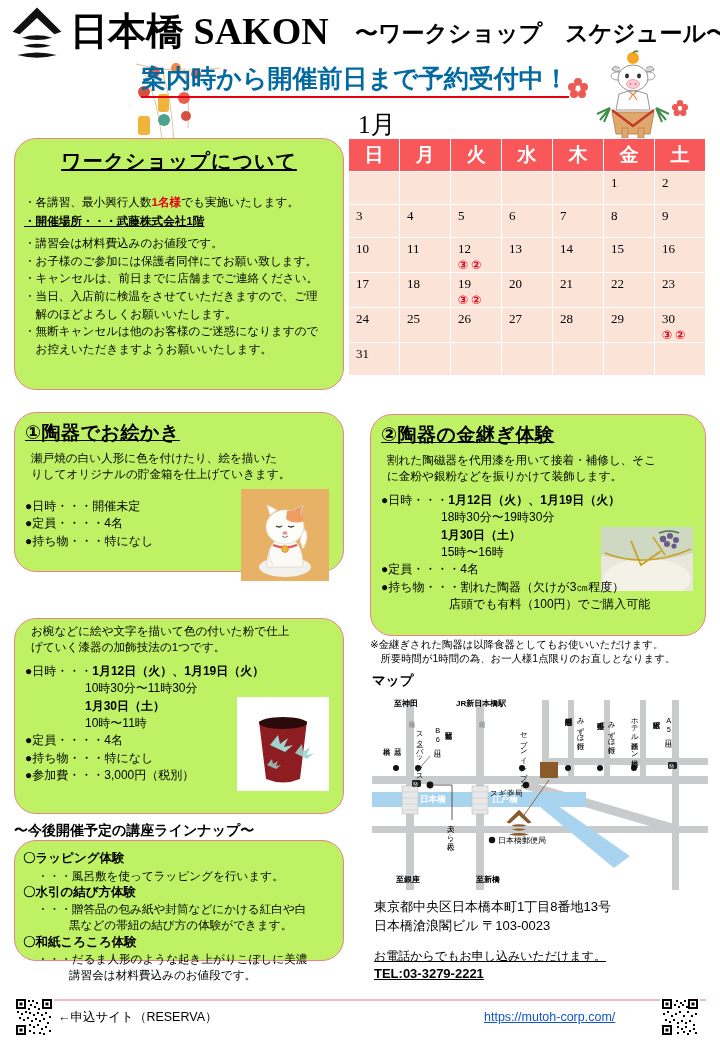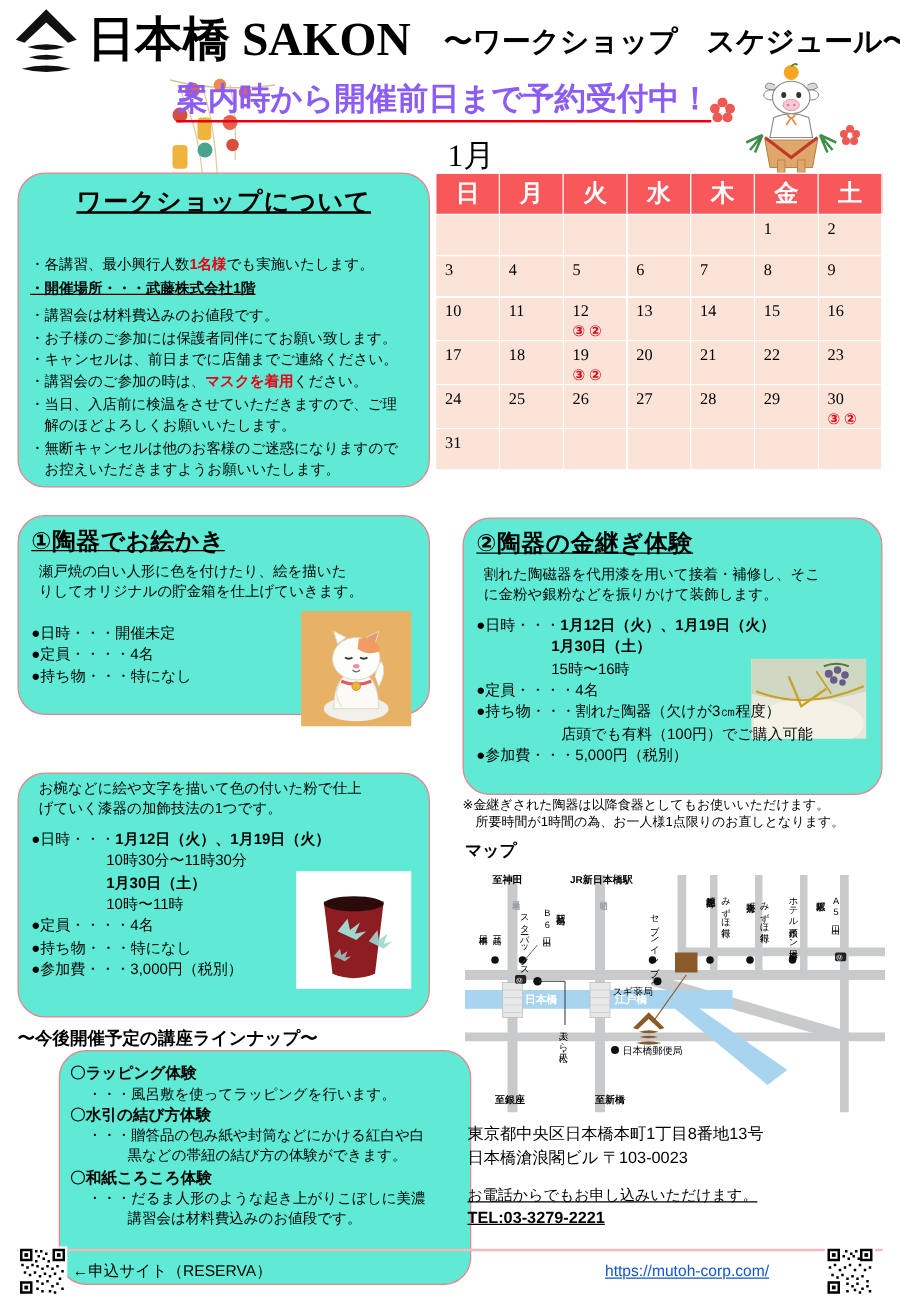--- a/index.html
+++ b/index.html
@@ -19,51 +19,51 @@
     font-family: "Liberation Serif", "DejaVu Serif", serif;
     font-size: 38px; font-weight: 700; letter-spacing: 0px; white-space: nowrap;
   }
   .subtitle {
     position: absolute; left: 355px; top: 18px;
     font-size: 23px; font-weight: 700; white-space: nowrap;
     font-family: "DejaVu Sans", sans-serif;
   }
   .banner-wrap { position: absolute; left: 140px; top: 62px; width: 430px; text-align: center; }
   .banner-text {
-    color: #8b5cf6; font-size: 25px; font-weight: 700;
+    color: #0369a1; font-size: 25px; font-weight: 700;
     border-bottom: 2px solid #e60012; display: inline-block;
     padding-bottom: 1px; white-space: nowrap;
   }
   .month-label {
     position: absolute; left: 358px; top: 108px;
     font-size: 25px; font-weight: 400;
     font-family: "Liberation Serif", serif;
   }
 
   
   .ornament-left { position: absolute; left: 128px; top: 58px; width: 105px; height: 110px; }
   .ox-deco { position: absolute; left: 592px; top: 50px; width: 82px; height: 95px; }
   .plum-a { position: absolute; left: 568px; top: 78px; width: 20px; height: 20px; }
   .plum-b { position: absolute; left: 672px; top: 100px; width: 16px; height: 16px; }
 
   
   .card {
     position: absolute;
     border: 1.6px solid #e8838a;
     border-radius: 22px;
-    background: #5eead4;
+    background: #bef264;
   }
 
   
   #about-box { left: 14px; top: 138px; width: 330px; height: 252px; }
   .about-title {
     text-align: center; font-size: 20px; font-weight: 700;
     text-decoration: underline; margin-top: 9px; letter-spacing: 1px;
   }
-  .about-list { margin: 28px 8px 0 9px; font-size: 11.6px; line-height: 1.52; }
+  .about-list { margin: 18px 8px 0 9px; font-size: 11.6px; line-height: 1.52; }
   .about-list li { list-style: none; text-indent: 0; }
   .red-bold { color: #e60012; font-weight: 700; }
   .ul-line { text-decoration: underline; font-weight: 700; }
 
   
   #calendar { position: absolute; left: 348px; top: 138px; width: 358px; }
   table.cal { border-collapse: collapse; width: 358px; table-layout: fixed; }
   table.cal th {
     background: #f9585b; color: #fff;
     font-size: 19px; font-weight: 700; height: 33px;
@@ -104,21 +104,21 @@
   #photo-kintsugi { right: 12px; top: 112px; width: 92px; height: 64px; background: #cfd6c6; }
   #photo-cup { right: 14px; top: 78px; width: 92px; height: 94px; background: #fff; }
 
   .note-kintsugi {
     position: absolute; left: 370px; top: 638px; width: 340px;
     font-size: 10.4px; line-height: 1.38;
   }
 
   
   .lineup-head { position: absolute; left: 14px; top: 822px; font-size: 14px; font-weight: 700; }
-  #lineup-box { left: 14px; top: 840px; width: 330px; height: 188px; margin-left: 33px; }
+  #lineup-box { left: 14px; top: 840px; width: 330px; height: 121px; }
   .lineup-list { margin: 9px 8px 0 8px; font-size: 12.5px; line-height: 1.4; }
   .lineup-list .hd { font-weight: 700; }
   .lineup-list .dd { margin-left: 14px; font-size: 11.6px; }
   .lineup-list .dd2 { margin-left: 46px; font-size: 11.6px; }
 
   
   .map-head { position: absolute; left: 372px; top: 672px; font-size: 13.5px; font-weight: 700; }
   #map { position: absolute; left: 372px; top: 700px; width: 336px; height: 190px; }
   .vlabel { writing-mode: vertical-rl; text-orientation: upright; font-size: 7.4px; line-height: 1.12; letter-spacing: 0px; position: absolute; white-space: nowrap; }
   .hlabel { position: absolute; font-size: 8px; white-space: nowrap; }
@@ -246,21 +246,20 @@
   <div class="month-label">1月</div>
 
   <div class="card" id="about-box">
     <div class="about-title">ワークショップについて</div>
     <ul class="about-list" id="about-list">
         <li><span>・各講習、最小興行人数</span><span class="red-bold">1名様</span><span>でも実施いたします。</span></li>
         <li style="margin-top: 1px; margin-bottom: 5px;"><span class="ul-line">・開催場所・・・武藤株式会社1階</span></li>
         <li>・講習会は材料費込みのお値段です。</li>
         <li>・お子様のご参加には保護者同伴にてお願い致します。</li>
         <li>・キャンセルは、前日までに店舗までご連絡ください。</li>
-        <li><span>・講習会のご参加の時は、</span><span class="red-bold">マスクを着用</span><span>ください。</span></li>
         <li>・当日、入店前に検温をさせていただきますので、ご理</li>
         <li>　解のほどよろしくお願いいたします。</li>
         <li>・無断キャンセルは他のお客様のご迷惑になりますので</li>
         <li>　お控えいただきますようお願いいたします。</li>
       </ul>
   </div>
 
   <div id="calendar">
     <table class="cal">
       <thead>
@@ -485,26 +484,26 @@
   <div class="card" id="ws2">
     <div class="ws-title">②陶器の金継ぎ体験</div>
     <div class="ws-desc">
       <div>割れた陶磁器を代用漆を用いて接着・補修し、そこ</div>
       <div>に金粉や銀粉などを振りかけて装飾します。</div>
     </div>
     <div class="ws-specs">
       <div>
         <span>●日時・・・</span><span class="b">1月12日（火）、1月19日（火）</span>
       </div>
+      <div class="sub">18時30分〜19時30分</div>
       <div class="sub b">1月30日（土）</div>
       <div class="sub">15時〜16時</div>
       <div>●定員・・・・4名</div>
       <div>●持ち物・・・割れた陶器（欠けが3㎝程度）</div>
       <div class="sub2">店頭でも有料（100円）でご購入可能</div>
-      <div>●参加費・・・5,000円（税別）</div>
     </div>
     <div class="photo" id="photo-kintsugi">
       <svg viewBox="0 0 92 64" width="92" height="64">
         <rect width="92" height="64" fill="#e9e7dc"></rect>
         <path d="M0 0 h92 v26 q-46 14 -92 2 z" fill="#cfd8c2"></path>
         <ellipse cx="46" cy="52" rx="44" ry="20" fill="#f4f1e6"></ellipse>
         <path d="M4 26 q40 16 86 -4" stroke="#c9a227" stroke-width="1.6" fill="none"></path>
         <path d="M30 14 l10 24 l20 -14" stroke="#c9a227" stroke-width="1.8" fill="none"></path>
         <path d="M52 10 l12 18" stroke="#c9a227" stroke-width="1.4" fill="none"></path>
         <g fill="#6b5b88">

